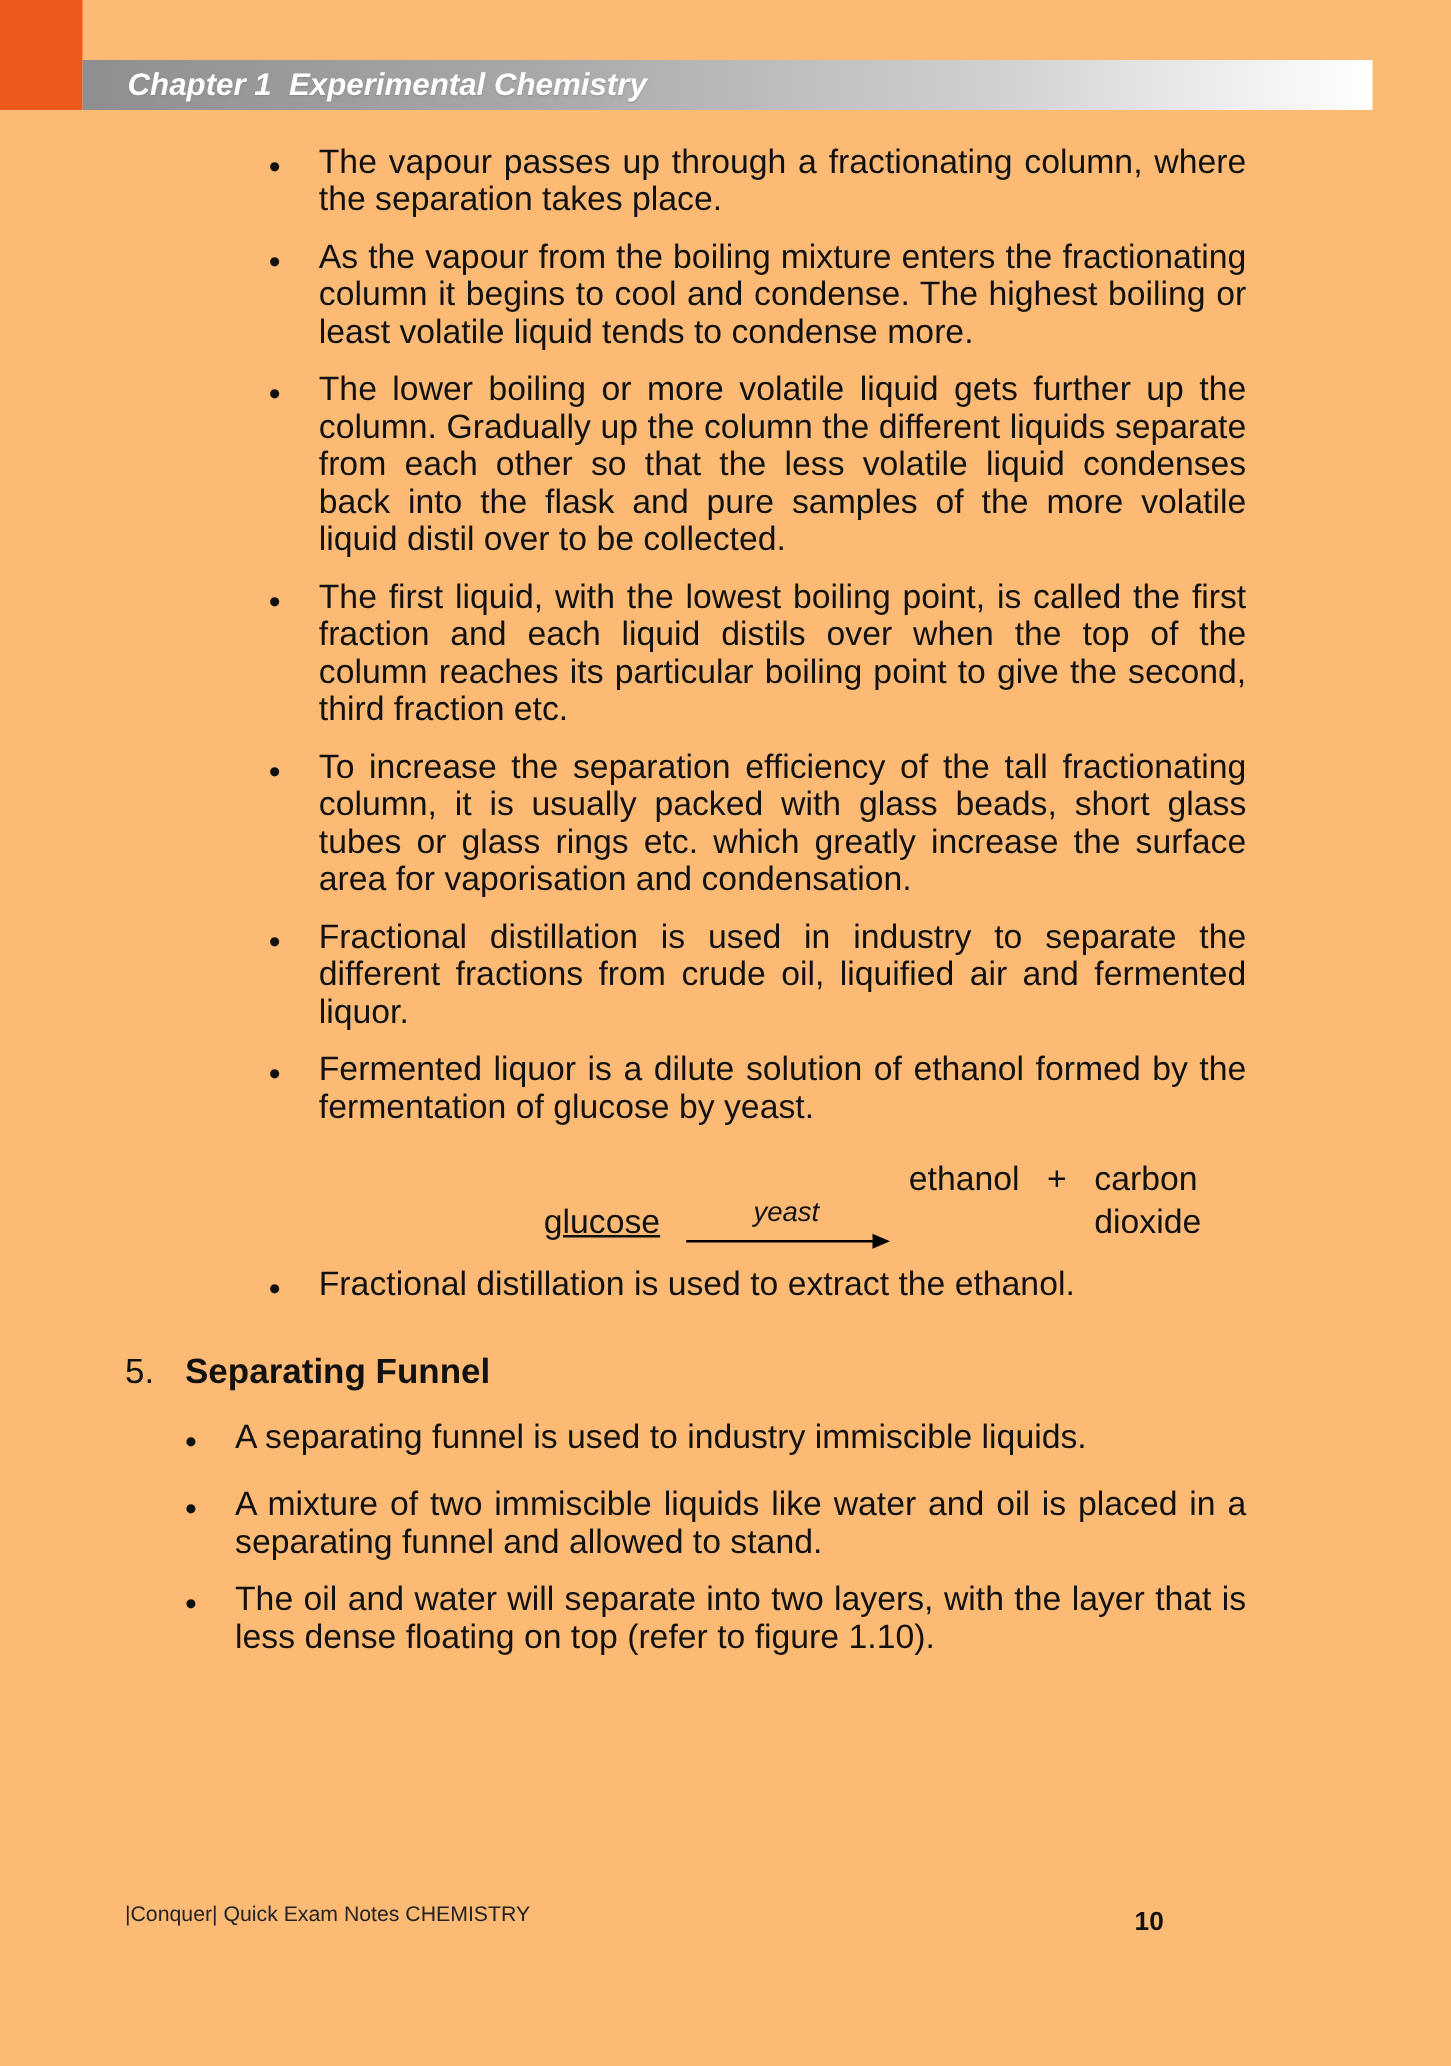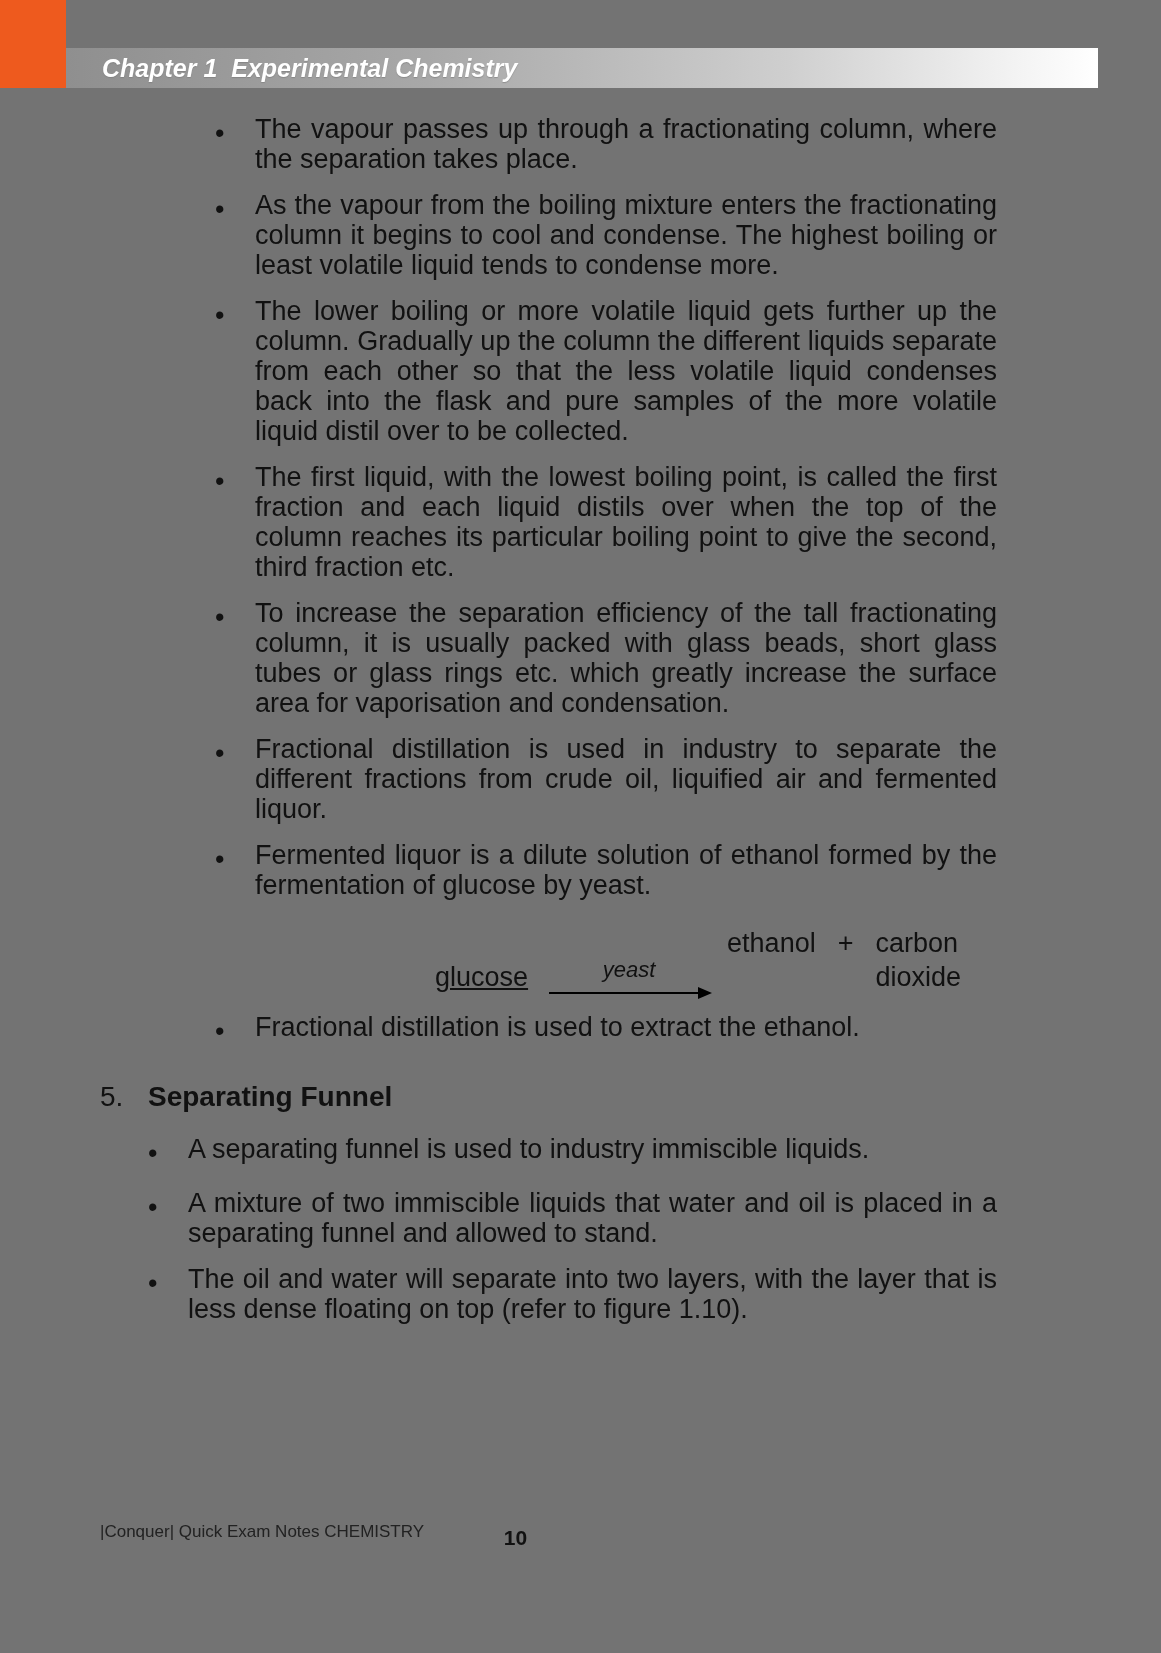--- a/index.html
+++ b/index.html
@@ -3,21 +3,21 @@
 <meta charset="utf-8">
 <style>
   * { margin: 0; padding: 0; box-sizing: border-box; }
   html, body { background: #ffffff; }
   body { font-family: "Liberation Sans", sans-serif; color: #111; }
 
   .page {
     position: relative;
     width: 1161px;
     height: 1653px;
-    background: #737373;
+    background: #fdba74;
     overflow: hidden;
   }
 
   
   .header { position: relative; height: 88px; }
   .corner-block {
     position: absolute;
     left: 0; top: 0;
     width: 66px; height: 88px;
     background: #ee5a1e;
@@ -129,21 +129,21 @@
   }
   .footer-left {
     font-size: 17px;
     line-height: 23px;
     color: #222;
   }
   .page-number {
     position: absolute;
     left: 0; right: 130px;
     top: 6px;
-    text-align: center;
+    text-align: right;
     font-size: 21px;
     font-weight: bold;
   }
 </style>
 </head>
 <body>
 
 <div class="page">
 
   <div class="header">
@@ -209,21 +209,21 @@
       <span class="title">Separating Funnel</span>
     </div>
 
     <div class="list-funnel">
       <div class="bullet-item">
         <span class="dot">•</span>
         <span class="btext">A separating funnel is used to industry immiscible liquids.</span>
       </div>
       <div class="bullet-item">
         <span class="dot">•</span>
-        <span class="btext">A mixture of two immiscible liquids that water and oil is placed in a separating funnel and allowed to stand.</span>
+        <span class="btext">A mixture of two immiscible liquids like water and oil is placed in a separating funnel and allowed to stand.</span>
       </div>
       <div class="bullet-item">
         <span class="dot">•</span>
         <span class="btext">The oil and water will separate into two layers, with the layer that is less dense floating on top (refer to figure 1.10).</span>
       </div>
     </div>
 
   </div>
 
   <div class="footer">

